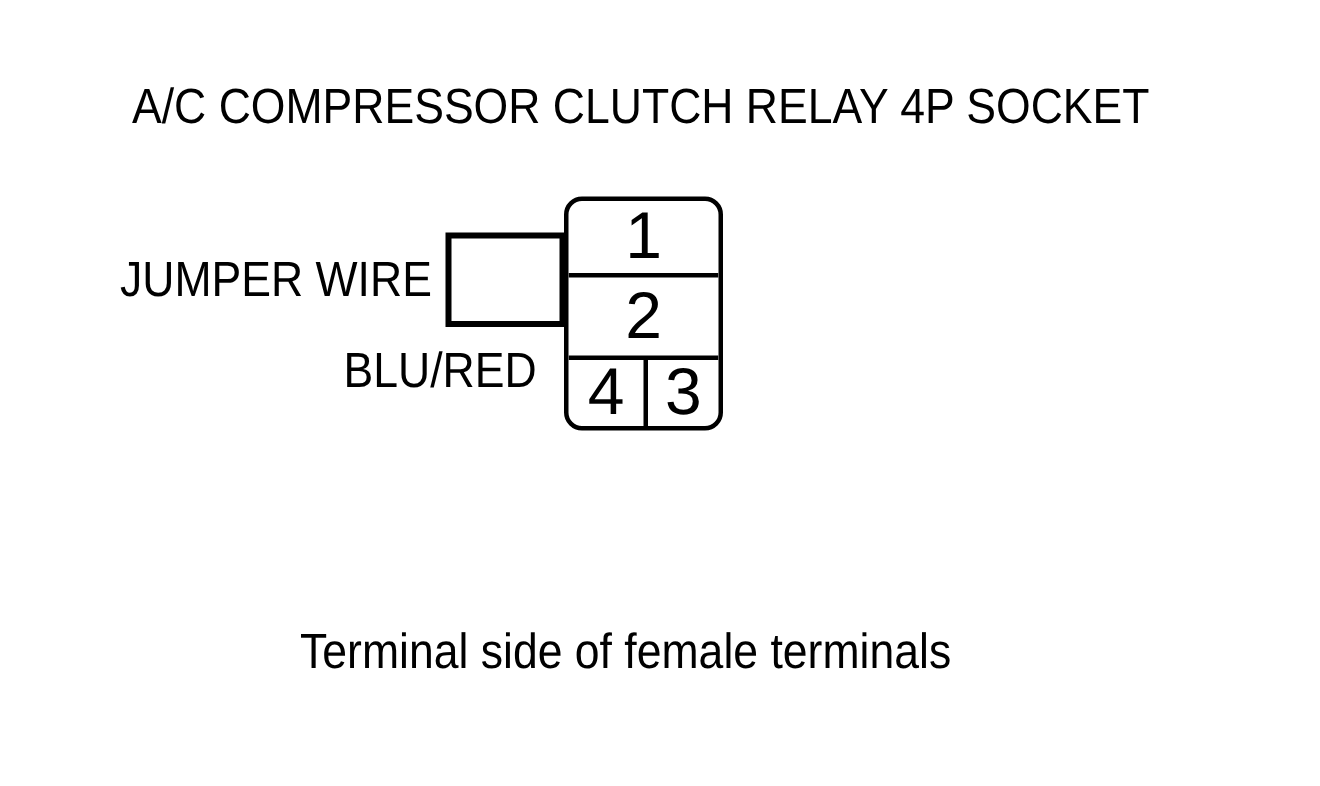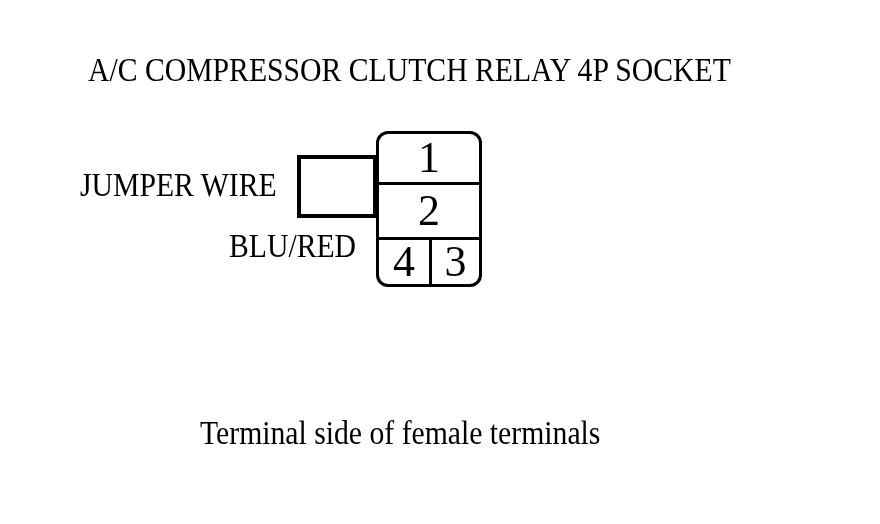--- a/index.html
+++ b/index.html
@@ -6,21 +6,21 @@
     margin: 0;
     padding: 0;
     background: #ffffff;
   }
   .page {
     position: relative;
     width: 767px;
     height: 524px;
     background: #ffffff;
     overflow: hidden;
-    font-family: Liberation Serif, serif;
+    font-family: Liberation Sans, sans-serif;
     color: #000000;
   }
   
   .txt {
     position: absolute;
     font-size: 33px;
     line-height: 1;
     white-space: nowrap;
     transform: scaleX(0.9);
     transform-origin: left top;

